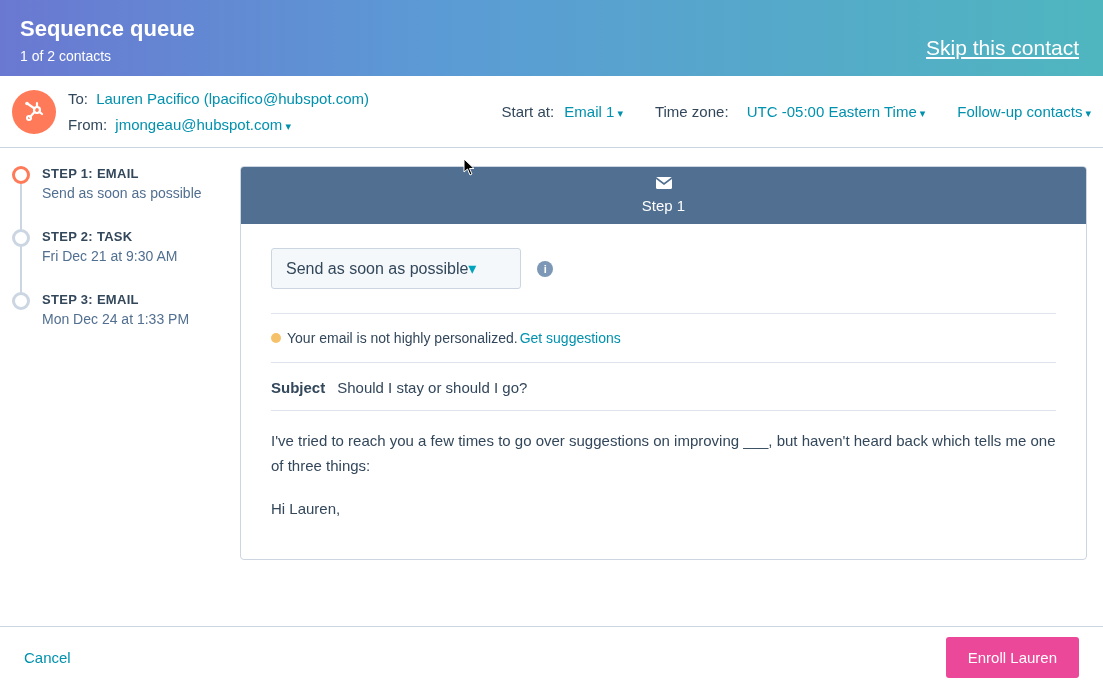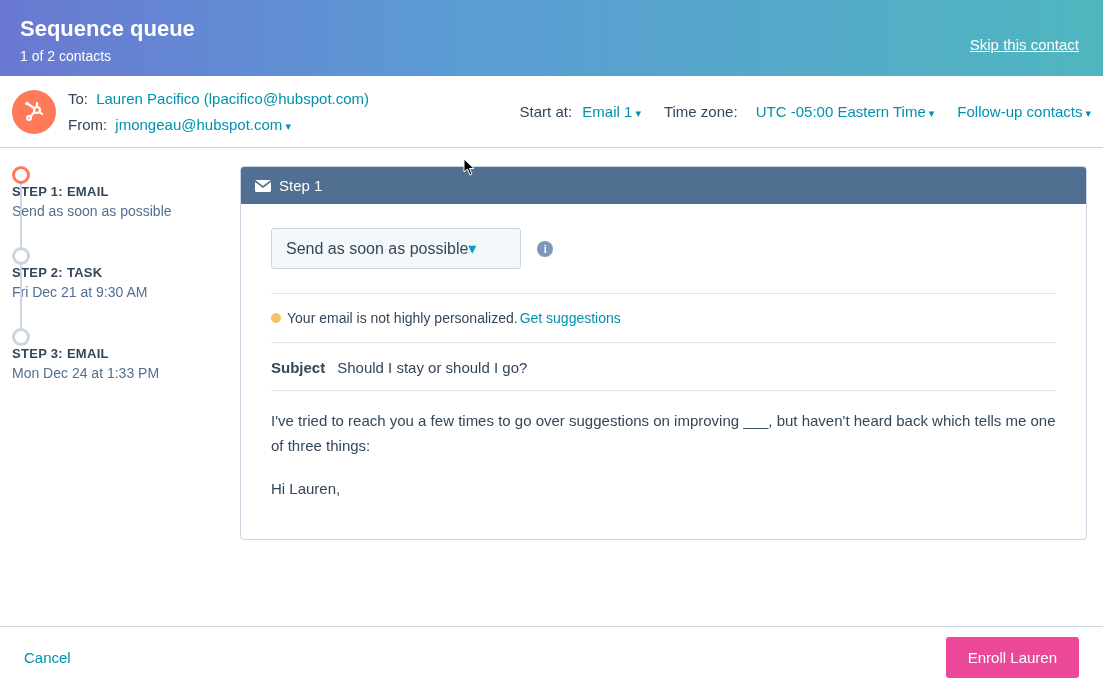--- a/index.html
+++ b/index.html
@@ -8,58 +8,58 @@
   .header-bar {
     background: linear-gradient(90deg, #6a78d1 0%, #5b9bd5 40%, #4fb6bf 100%);
     color: #fff;
     padding: 16px 24px 12px 20px;
     display: flex;
     justify-content: space-between;
     align-items: flex-start;
   }
   .header-title { font-size: 22px; font-weight: 600; margin-bottom: 6px; }
   .header-sub { font-size: 14px; font-weight: 500; }
-  .skip-link { color: #fff; text-decoration: underline; font-size: 15px; margin-top: 20px; cursor: pointer; }
+  .skip-link { color: #fff; text-decoration: underline; font-size: 21px; margin-top: 20px; cursor: pointer; }
 
   .meta-row {
     display: flex;
     align-items: center;
     padding: 10px 12px 10px 12px;
     border-bottom: 1px solid #cbd6e2;
     font-size: 15px;
   }
   .logo-circle {
     width: 44px; height: 44px; border-radius: 50%;
     background: #ff7a59; display: flex; align-items: center; justify-content: center;
     margin-right: 12px; flex-shrink: 0;
   }
   .from-to { flex: 1; line-height: 1.7; }
   .from-to .lbl { color: #33475b; font-weight: 500; margin-right: 4px; }
   .link-teal { color: #0091ae; cursor: pointer; }
   .link-teal.caret::after { content: " \25BE"; font-size: 11px; }
-  .opts { display: flex; align-items: center; gap: 23px; font-size: 15px; }
+  .opts { display: flex; align-items: center; gap: 32px; font-size: 15px; }
   .opts .grp .lbl { color: #33475b; font-weight: 500; margin-right: 6px; }
 
   .content-area { display: flex; padding-left: 12px; padding-top: 18px; }
   .steps-col { width: 228px; position: relative; }
-  .step-item { display: flex; padding: 0 0 28px 0; position: relative; flex-direction: column; }
+  .step-item { display: flex; padding: 0 0 28px 0; position: relative; }
   .step-bullet { width: 18px; height: 18px; border: 3px solid #cbd6e2; border-radius: 50%; background: #fff; margin-right: 12px; flex-shrink: 0; z-index: 2; position: relative; }
   .step-bullet.active { border-color: #ff7a59; }
   .step-line { position: absolute; left: 8px; top: 18px; bottom: -6px; width: 2px; background: #cbd6e2; z-index: 1; }
   .step-item:last-child .step-line { display: none; }
   .step-title { font-size: 13px; font-weight: 600; color: #33475b; letter-spacing: .3px; }
   .step-sub { font-size: 14px; color: #516f90; margin-top: 4px; }
 
   .editor-col { flex: 1; padding-right: 16px; position: relative; }
   .editor-panel {
     border: 1px solid #cbd6e2; border-radius: 4px; overflow: hidden; background: #fff;
   }
   .panel-head {
     background: #516f90; color: #fff; padding: 10px 14px; font-size: 15px; font-weight: 500;
-    display: flex; align-items: center; gap: 8px;
+    display: flex; align-items: center; gap: 8px; flex-direction: column;
   }
   .panel-body { padding: 24px 30px 20px 30px; }
   .timing-row { display: flex; align-items: center; gap: 14px; margin-bottom: 24px; }
   .send-select {
     border: 1px solid #cbd6e2; border-radius: 3px; padding: 10px 44px 10px 14px;
     font-size: 16px; color: #33475b; background: #f5f8fa; position: relative; cursor: pointer;
     display: inline-flex; align-items: center; min-width: 240px;
   }
   .send-caret { color: #00a4bd; margin-left: auto; }
   .info-circle { width: 16px; height: 16px; border-radius: 50%; background: #7c98b6; color: #fff; font-size: 11px; font-weight: bold; display: inline-flex; align-items: center; justify-content: center; margin-left: 2px; }

